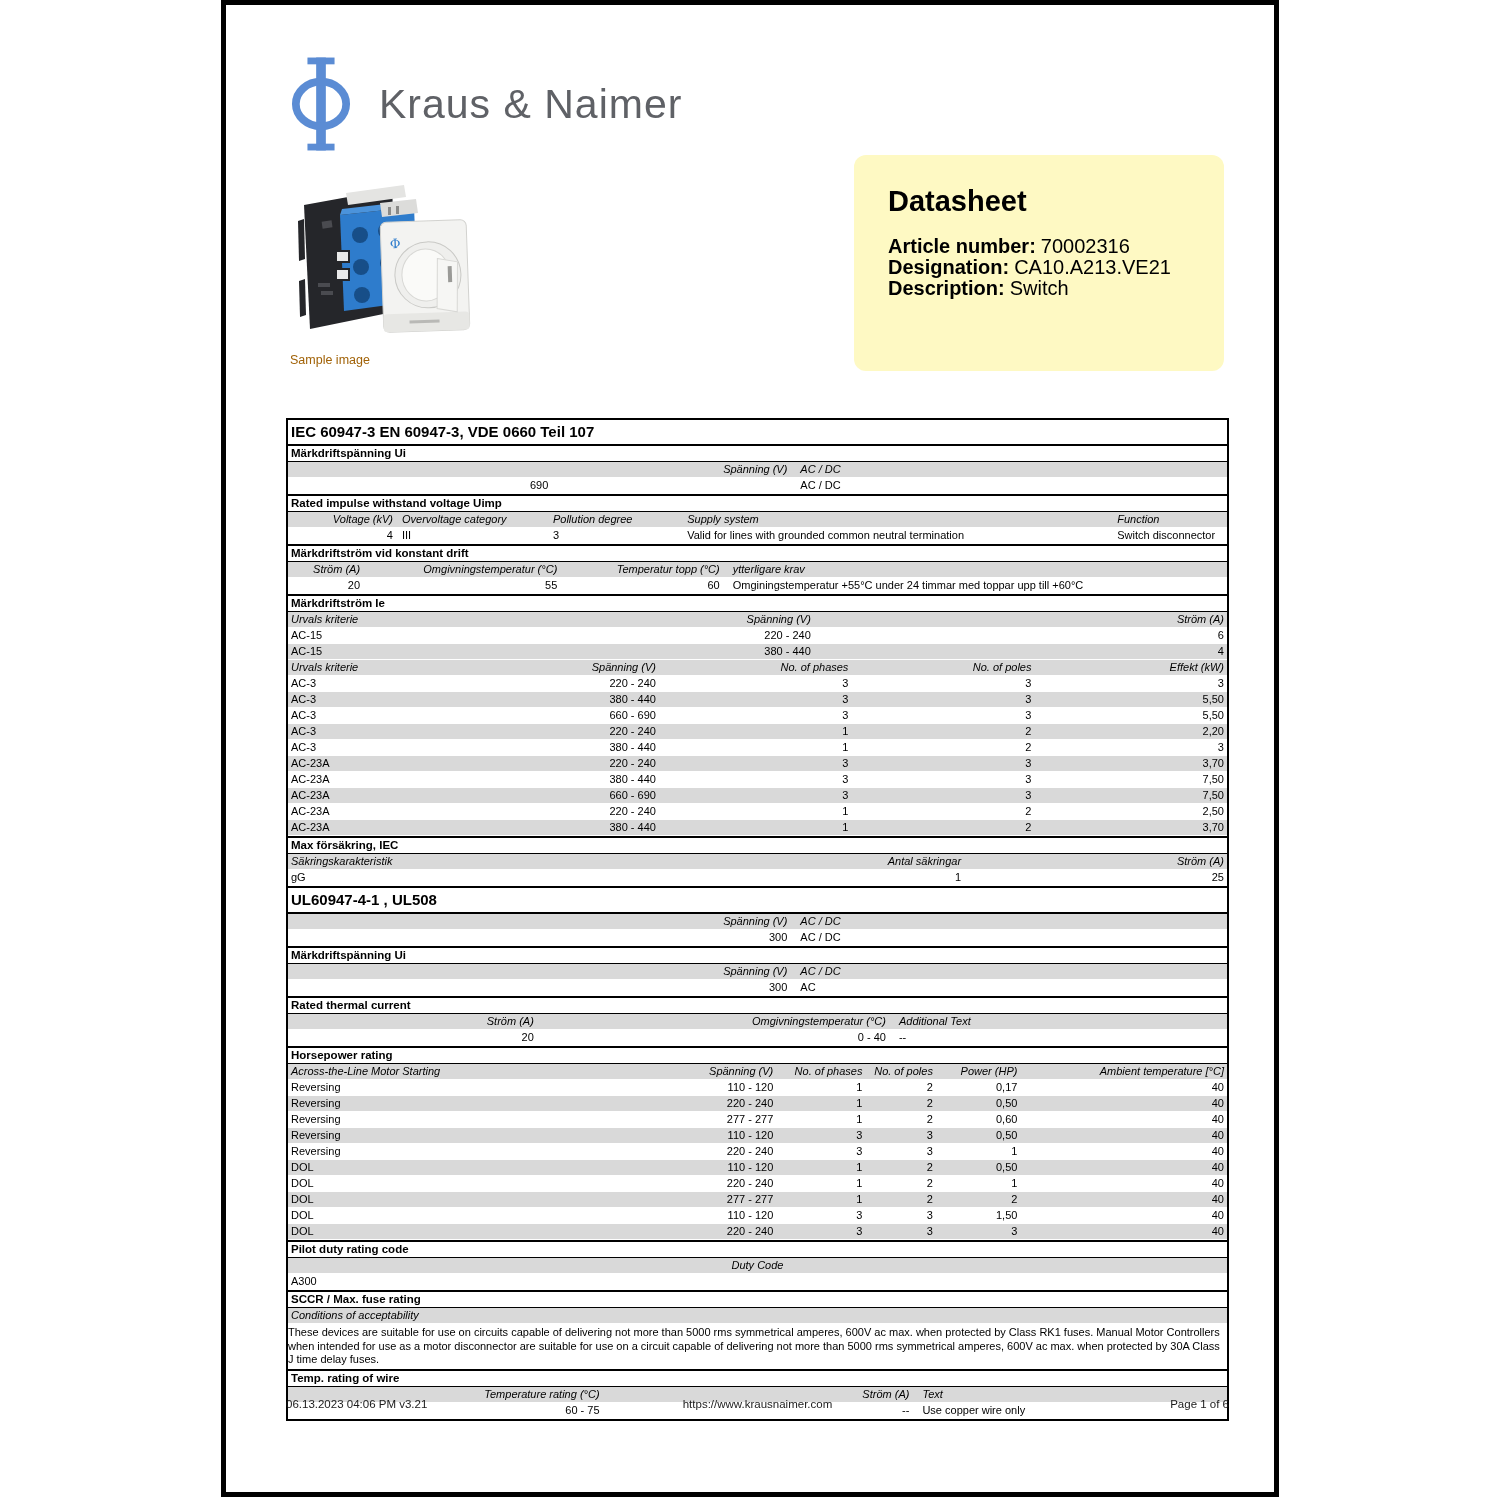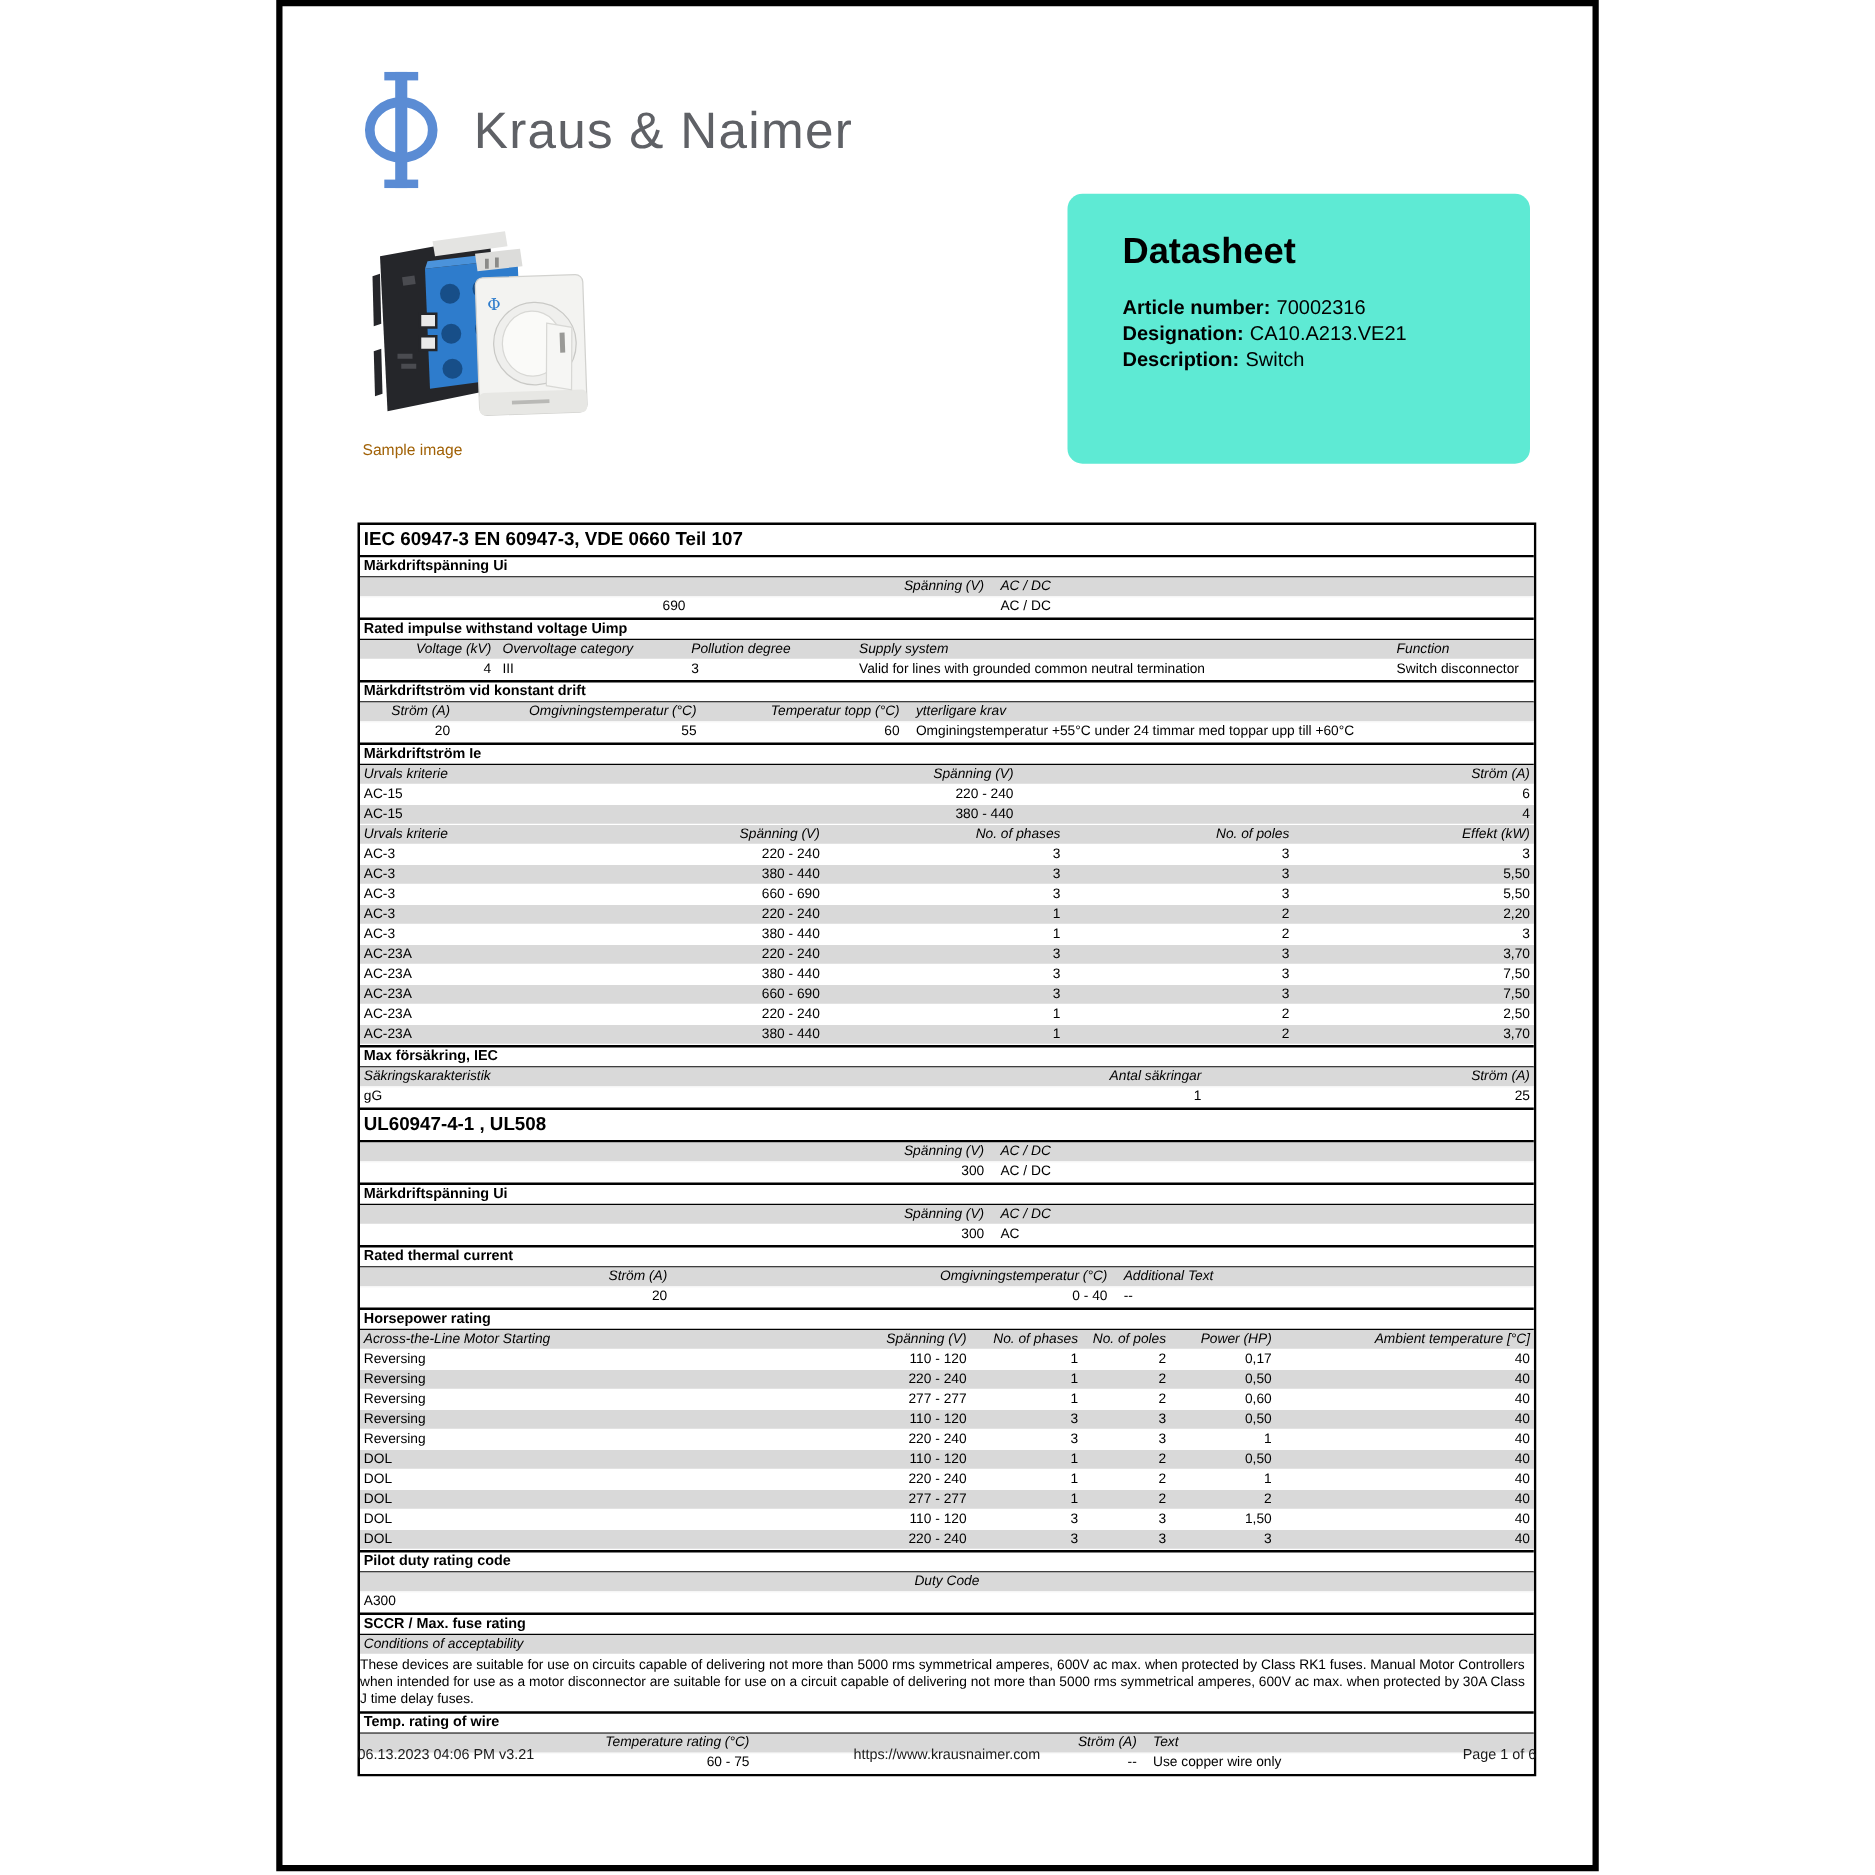--- a/index.html
+++ b/index.html
@@ -11,24 +11,24 @@
   
   .logo-row { position:absolute; left:65px; top:52px; display:flex; align-items:center; }
   .logo-mark { width:60px; height:94px; }
   .logo-text { margin-left:28px; font-size:41px; font-weight:400; color:#5f6166; letter-spacing:1px; }
   
   .product { position:absolute; left:62px; top:158px; width:186px; height:186px; }
   .sample-caption { position:absolute; left:64px; top:348px; font-size:12.5px; color:#a16207; }
   
   .ds-box {
     position:absolute; left:628px; top:150px; width:370px; height:216px;
-    background:#5eead4; border-radius:12px; padding:30px 44px;
+    background:#fef9c3; border-radius:12px; padding:30px 34px;
   }
   .ds-title { font-size:29px; font-weight:700; margin-bottom:18px; }
-  .ds-field { font-size:16px; line-height:21px; }
+  .ds-field { font-size:20px; line-height:21px; }
   .ds-label { font-weight:700; margin-right:5px; }
   
   .spec-table {
     position:absolute; left:60px; top:413px; width:943px;
     border:2px solid #000; background:#fff; font-size:11px;
   }
   .t-bigtitle { font-weight:700; font-size:15px; padding:3px 3px 4px 3px; border-bottom:2px solid #000; background:#fff; }
   .t-title   { font-weight:700; font-size:11.5px; padding:1px 3px 2px 3px; border-bottom:1.5px solid #000; background:#fff; }
   .bt { border-top:2px solid #000; }
   .t-header, .t-row { display:flex; width:100%; line-height:13px; padding:1px 0; border-bottom:1px solid #fff; }

